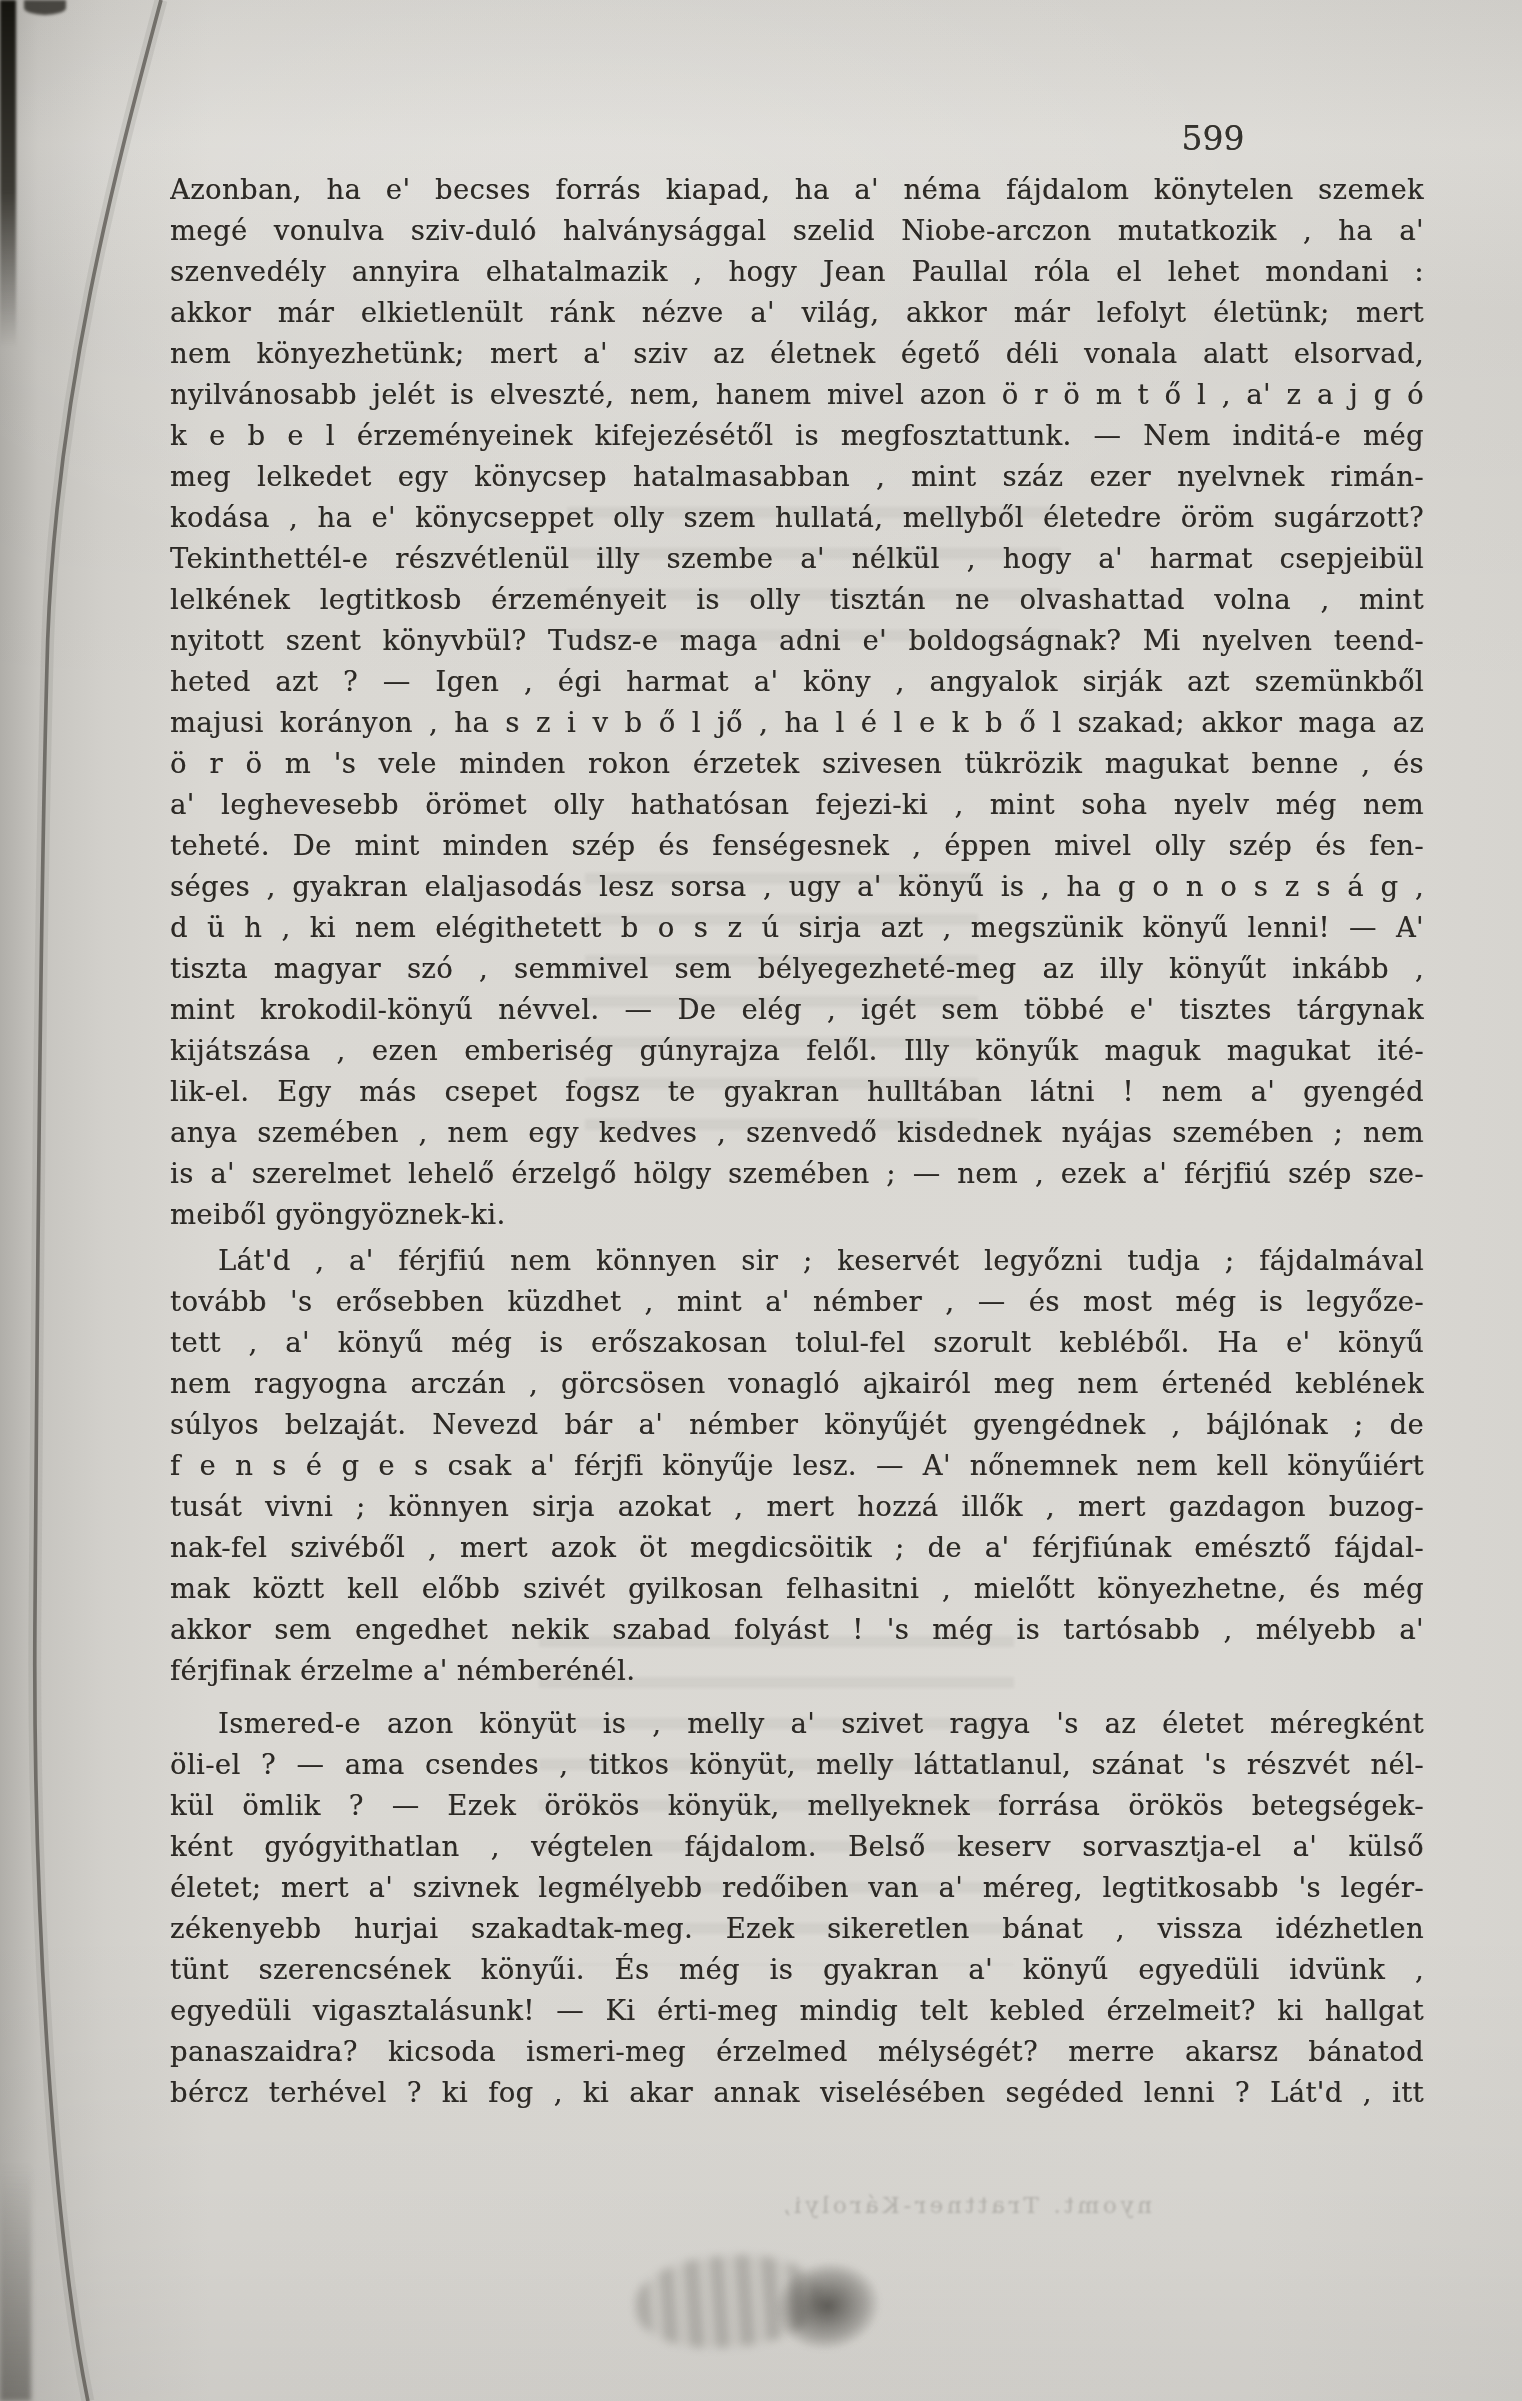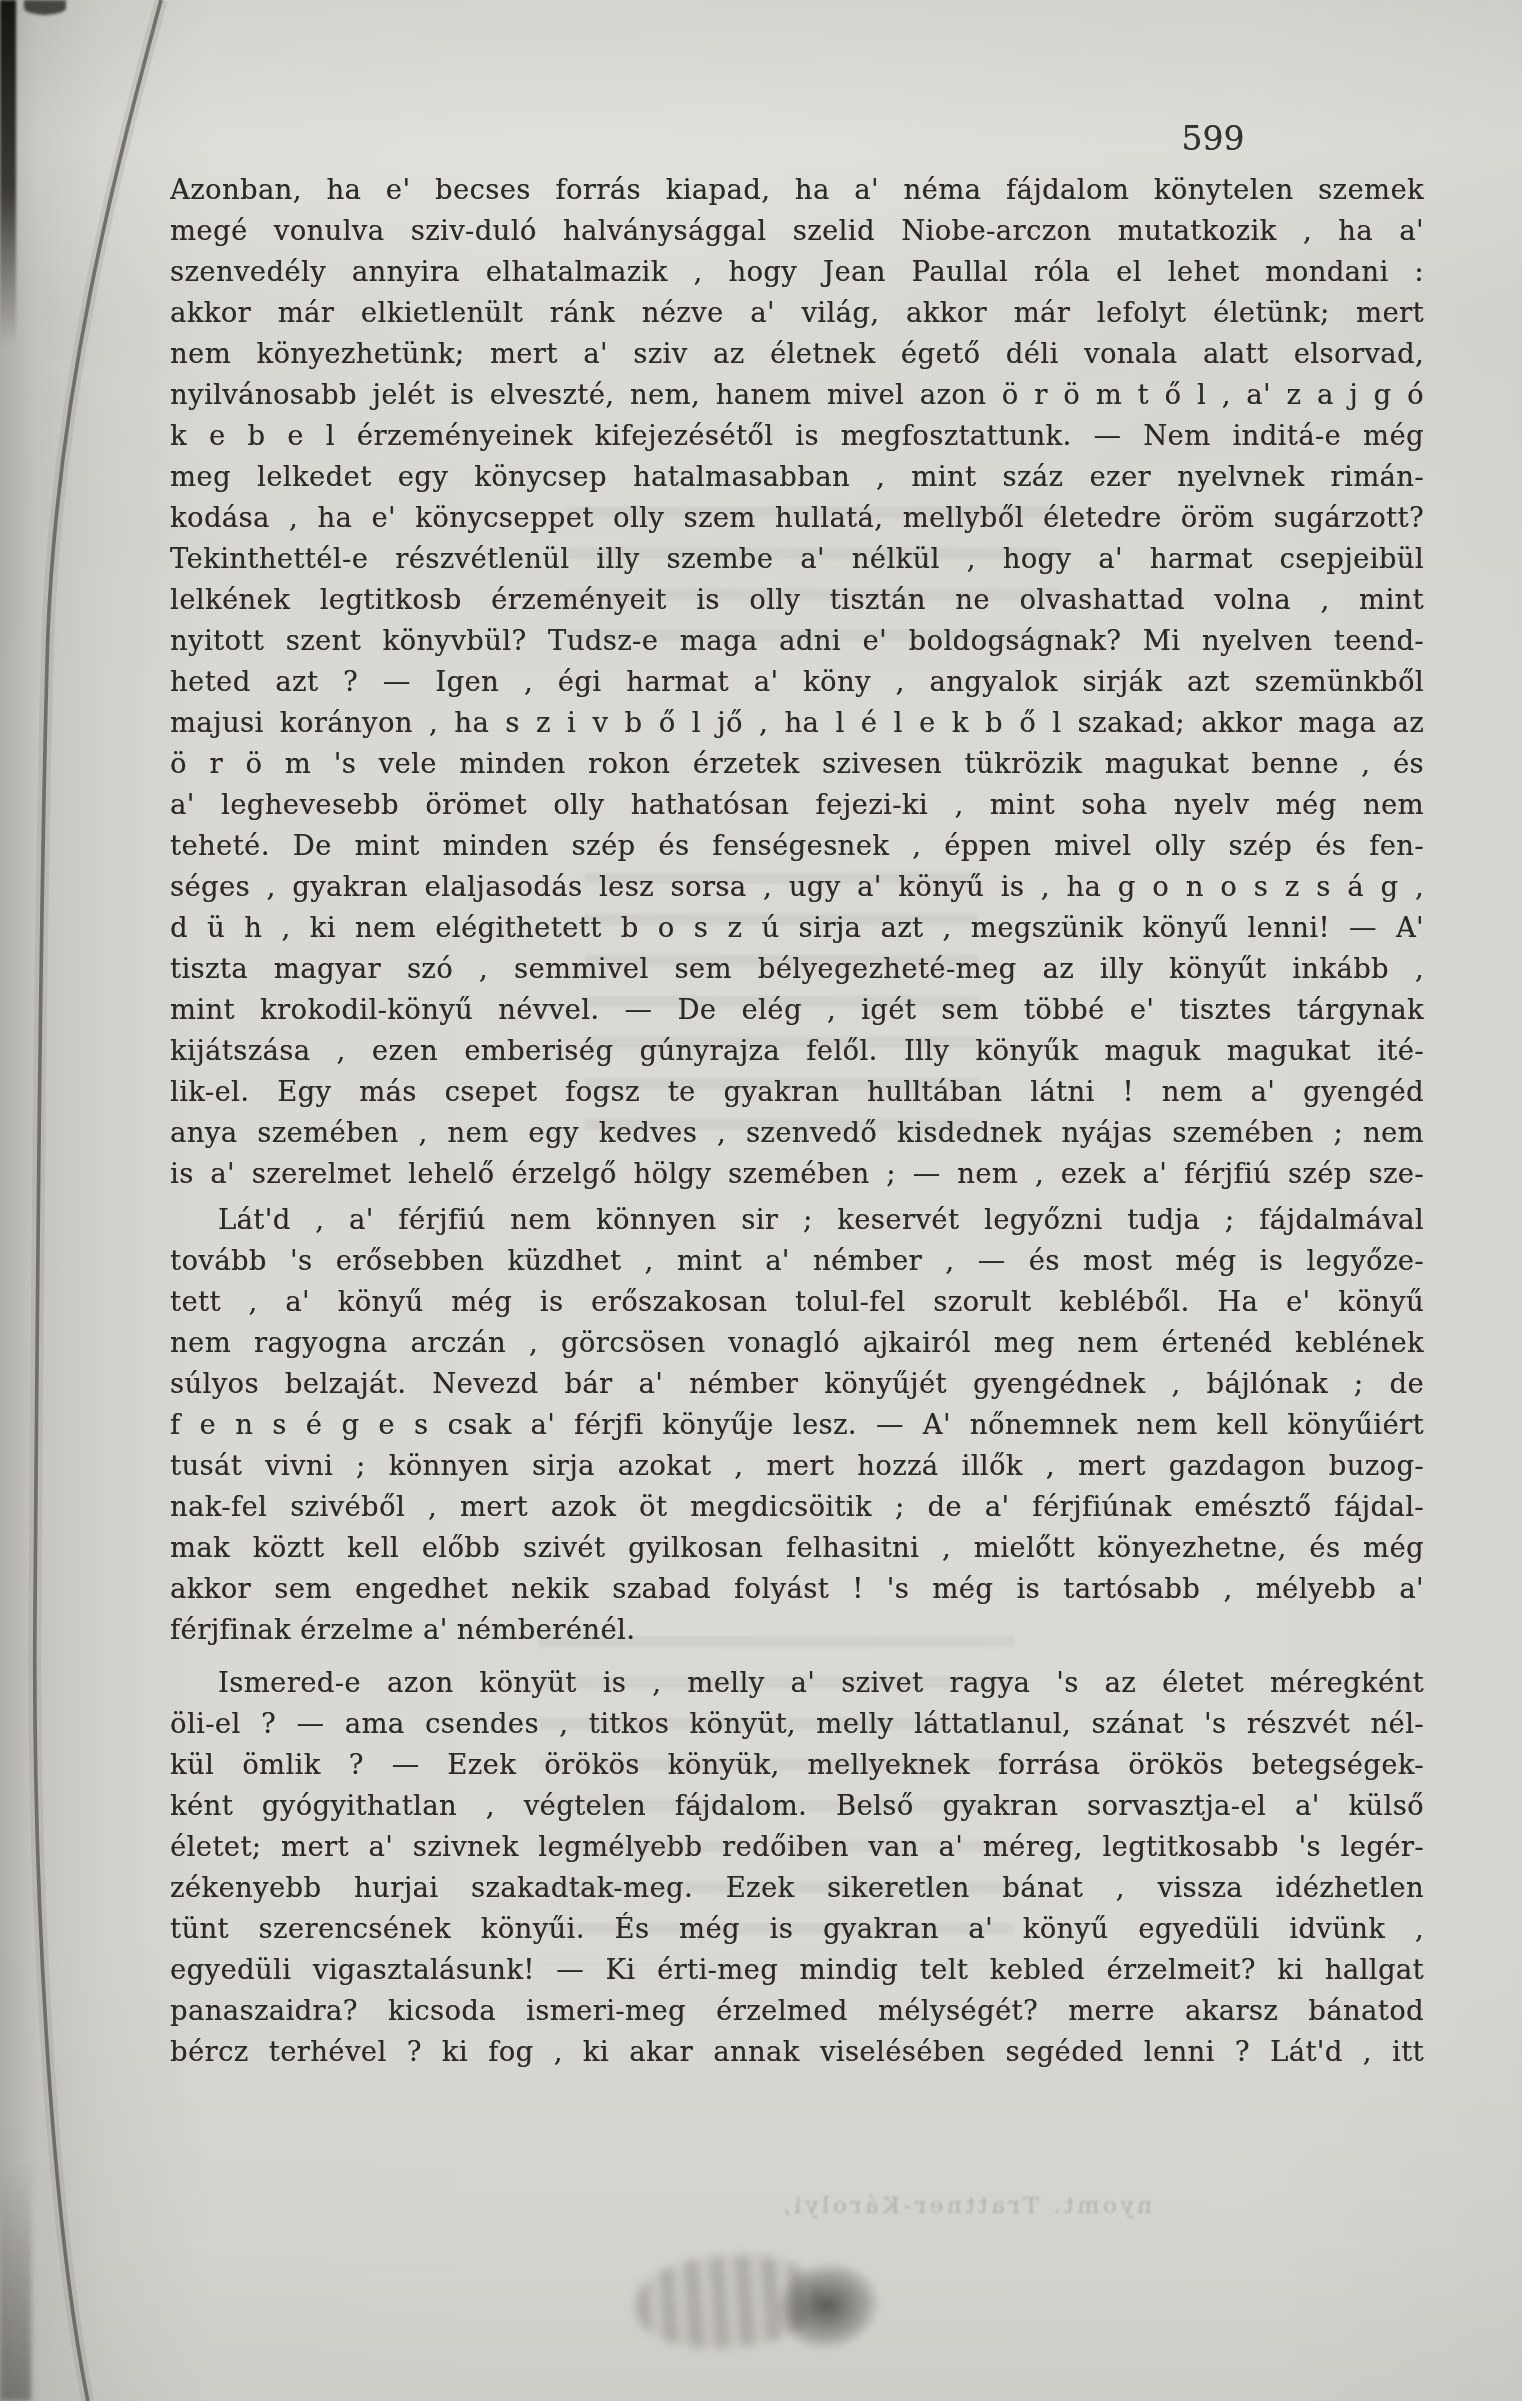--- a/index.html
+++ b/index.html
@@ -128,39 +128,40 @@
         <div class="line">a' leghevesebb örömet olly hathatósan fejezi-ki , mint soha nyelv még nem</div>
         <div class="line">teheté. De mint minden szép és fenségesnek , éppen mivel olly szép és fen-</div>
         <div class="line">séges , gyakran elaljasodás lesz sorsa , ugy a' könyű is , ha g o n o s z s á g ,</div>
         <div class="line">d ü h , ki nem elégithetett b o s z ú sirja azt , megszünik könyű lenni! — A'</div>
         <div class="line">tiszta magyar szó , semmivel sem bélyegezheté-meg az illy könyűt inkább ,</div>
         <div class="line">mint krokodil-könyű névvel. — De elég , igét sem többé e' tisztes tárgynak</div>
         <div class="line">kijátszása , ezen emberiség gúnyrajza felől. Illy könyűk maguk magukat ité-</div>
         <div class="line">lik-el. Egy más csepet fogsz te gyakran hulltában látni ! nem a' gyengéd</div>
         <div class="line">anya szemében , nem egy kedves , szenvedő kisdednek nyájas szemében ; nem</div>
         <div class="line">is a' szerelmet lehelő érzelgő hölgy szemében ; — nem , ezek a' férjfiú szép sze-</div>
+        <div class="line para-end">meiből gyöngyöznek-ki.</div>
       </div>
       <div class="para">
         <div class="line indent">Lát'd , a' férjfiú nem könnyen sir ; keservét legyőzni tudja ; fájdalmával</div>
         <div class="line">tovább 's erősebben küzdhet , mint a' némber , — és most még is legyőze-</div>
         <div class="line">tett , a' könyű még is erőszakosan tolul-fel szorult kebléből. Ha e' könyű</div>
         <div class="line">nem ragyogna arczán , görcsösen vonagló ajkairól meg nem értenéd keblének</div>
         <div class="line">súlyos belzaját. Nevezd bár a' némber könyűjét gyengédnek , bájlónak ; de</div>
         <div class="line">f e n s é g e s csak a' férjfi könyűje lesz. — A' nőnemnek nem kell könyűiért</div>
         <div class="line">tusát vivni ; könnyen sirja azokat , mert hozzá illők , mert gazdagon buzog-</div>
         <div class="line">nak-fel szivéből , mert azok öt megdicsöitik ; de a' férjfiúnak emésztő fájdal-</div>
         <div class="line">mak köztt kell előbb szivét gyilkosan felhasitni , mielőtt könyezhetne, és még</div>
         <div class="line">akkor sem engedhet nekik szabad folyást ! 's még is tartósabb , mélyebb a'</div>
         <div class="line para-end">férjfinak érzelme a' némberénél.</div>
       </div>
       <div class="para">
         <div class="line indent">Ismered-e azon könyüt is , melly a' szivet ragya 's az életet méregként</div>
         <div class="line">öli-el ? — ama csendes , titkos könyüt, melly láttatlanul, szánat 's részvét nél-</div>
         <div class="line">kül ömlik ? — Ezek örökös könyük, mellyeknek forrása örökös betegségek-</div>
-        <div class="line">ként gyógyithatlan , végtelen fájdalom. Belső gyakran sorvasztja-el a' külső</div>
+        <div class="line">ként gyógyithatlan , végtelen fájdalom. Belső keserv sorvasztja-el a' külső</div>
         <div class="line">életet; mert a' szivnek legmélyebb redőiben van a' méreg, legtitkosabb 's legér-</div>
         <div class="line">zékenyebb hurjai szakadtak-meg. Ezek sikeretlen bánat , vissza idézhetlen</div>
         <div class="line">tünt szerencsének könyűi. És még is gyakran a' könyű egyedüli idvünk ,</div>
         <div class="line">egyedüli vigasztalásunk! — Ki érti-meg mindig telt kebled érzelmeit? ki hallgat</div>
         <div class="line">panaszaidra? kicsoda ismeri-meg érzelmed mélységét? merre akarsz bánatod</div>
         <div class="line">bércz terhével ? ki fog , ki akar annak viselésében segéded lenni ? Lát'd , itt</div>
       </div>
     </div>
 
   <div class="imprint">nyomt. Trattner-Károlyi,</div>

